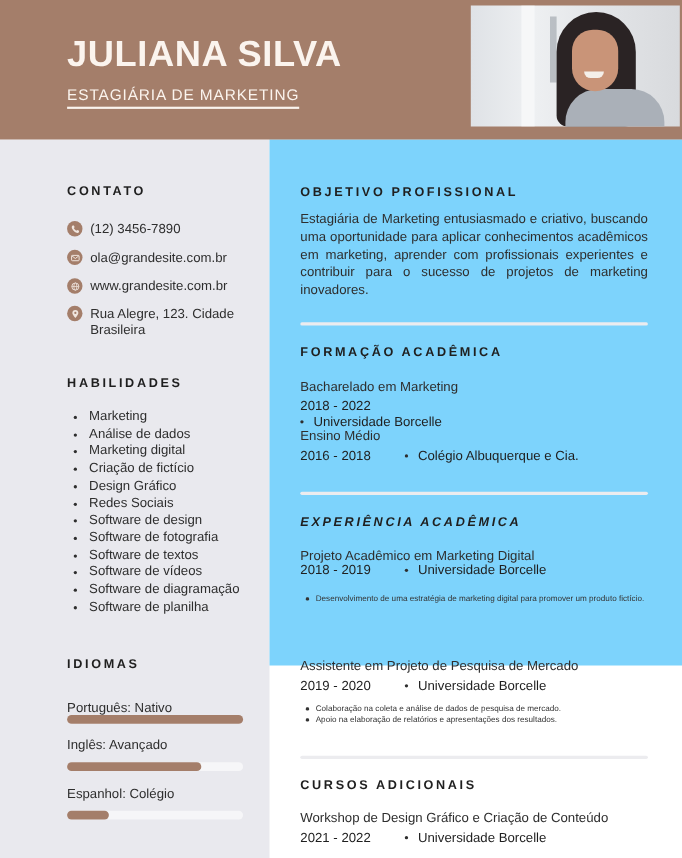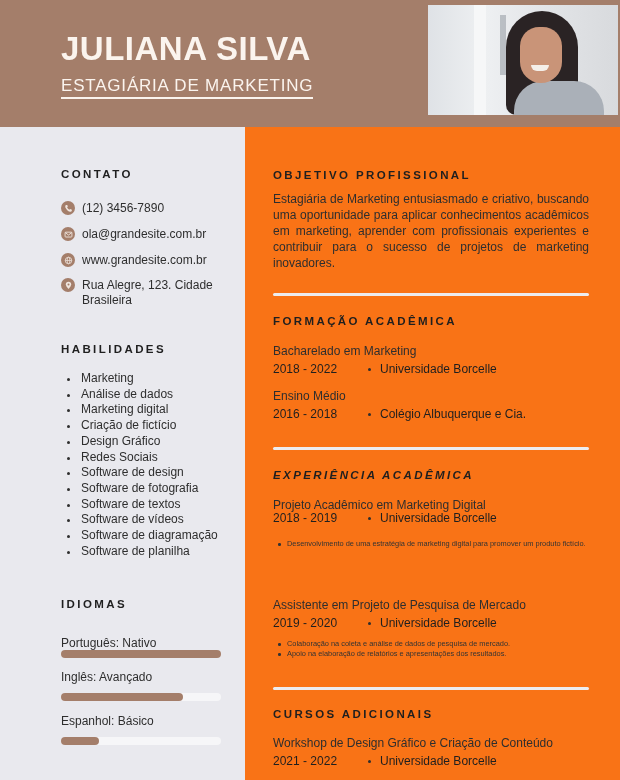--- a/index.html
+++ b/index.html
@@ -1,32 +1,32 @@
 <!DOCTYPE html>
 <html><head>
 <meta charset="utf-8">
 <style>
   * { box-sizing: border-box; margin: 0; padding: 0; }
   html, body { width: 620px; height: 780px; overflow: hidden; background: #ffffff; }
   body { font-family: "Liberation Sans", "DejaVu Sans", sans-serif; color: #2a2a2a; position: relative; }
 
   .header { position: absolute; left: 0; top: 0; width: 620px; height: 127px; background: #a47e6a; }
   .name { position: absolute; left: 61px; top: 30px; font-size: 33px; font-weight: bold; color: #fbf4ee; letter-spacing: 0.5px; line-height: 38px; }
-  .role { position: absolute; left: 61px; top: 76px; font-size: 17px; color: #fbf4ee; letter-spacing: 0.8px; line-height: 20px; padding-bottom: 1px; border-bottom: 2px solid #fbf4ee; }
+  .role { position: absolute; left: 61px; top: 76px; font-size: 14px; color: #fbf4ee; letter-spacing: 0.8px; line-height: 20px; padding-bottom: 1px; border-bottom: 2px solid #fbf4ee; }
   .photo { position: absolute; left: 428px; top: 5px; width: 190px; height: 110px; overflow: hidden;
            background: linear-gradient(90deg, #dfe2e6 0%, #eef0f2 30%, #e3e5e8 60%, #d8dadd 100%); }
   .photo .wall-stripe { position: absolute; left: 46px; top: 0; width: 12px; height: 110px; background: #f6f7f8; }
   .photo .frame-edge { position: absolute; left: 72px; top: 10px; width: 6px; height: 60px; background: #9aa0a6; opacity: 0.6; }
   .photo .hair { position: absolute; left: 78px; top: 6px; width: 72px; height: 104px; background: #2a2324; border-radius: 36px 36px 10px 10px; }
   .photo .face { position: absolute; left: 92px; top: 22px; width: 42px; height: 56px; background: #c99478; border-radius: 20px 20px 22px 22px; }
   .photo .shirt { position: absolute; left: 86px; top: 76px; width: 90px; height: 40px; background: #aab0b8; border-radius: 30px 30px 0 0; }
   .photo .smile { position: absolute; left: 103px; top: 60px; width: 18px; height: 6px; background: #f4efe9; border-radius: 0 0 9px 9px; }
 
   .sidebar { position: absolute; left: 0; top: 127px; width: 245px; height: 653px; background: #e9e9ee; }
-  .main { position: absolute; left: 245px; top: 127px; width: 375px; height: 654px; background: #f97316; }
+  .main { position: absolute; left: 245px; top: 127px; width: 375px; height: 478px; background: #7dd3fc; }
 
   .sec-title { font-size: 11.5px; font-weight: bold; letter-spacing: 2.4px; color: #1f1f1f; position: absolute; }
 
   .contact-item { position: absolute; left: 61px; display: flex; align-items: flex-start; font-size: 12px; color: #2e2e2e; line-height: 15px; }
   .contact-icon { width: 14px; height: 14px; border-radius: 50%; background: #a47e6a; margin-right: 7px; margin-top: 0px; flex-shrink: 0; display: flex; align-items: center; justify-content: center; }
   .contact-icon svg { width: 9px; height: 9px; }
 
   .skills { position: absolute; left: 66px; top: 244px; list-style: none; }
   .skills li { font-size: 12px; line-height: 15.7px; color: #2e2e2e; position: relative; padding-left: 15px; }
   .skills li::before { content: ""; position: absolute; left: 1px; top: 7px; width: 3px; height: 3px; background: #2e2e2e; border-radius: 50%; }
@@ -125,34 +125,34 @@
   <div class="lang-label" style="top:499px;margin-top:10px;">Português: Nativo</div>
   <div class="lang-track" style="top:523px;">
     <div class="lang-fill" style="width:100%;"></div>
   </div>
 
   <div class="lang-label" style="top:543px;">Inglês: Avançado</div>
   <div class="lang-track" style="top:566px;">
     <div class="lang-fill" style="width:76%;"></div>
   </div>
 
-  <div class="lang-label" style="top:587px;">Espanhol: Básico</div>
+  <div class="lang-label" style="top:587px;">Espanhol: Colégio</div>
   <div class="lang-track" style="top:610px;">
     <div class="lang-fill" style="width:24%;"></div>
   </div>
 </div>
 
 <div class="main">
   <div class="sec-title" style="left:28px; top:42px;">OBJETIVO PROFISSIONAL</div>
   <div class="objective">Estagiária de Marketing entusiasmado e criativo, buscando uma oportunidade para aplicar conhecimentos acadêmicos em marketing, aprender com profissionais experientes e contribuir para o sucesso de projetos de marketing inovadores.</div>
   <div class="divider" style="top:166px;"></div>
 
   <div class="sec-title" style="left:28px; top:188px;">FORMAÇÃO ACADÊMICA</div>
   <div class="item-title" style="top:217px;">Bacharelado em Marketing</div>
-  <div class="item-row" style="top:235px;">
+  <div class="item-row" style="top:235px;flex-direction:column;">
     <span class="years">2018 - 2022</span>
     <span class="place">Universidade Borcelle</span>
   </div>
   <div class="item-title" style="top:262px;">Ensino Médio</div>
   <div class="item-row" style="top:280px;">
     <span class="years">2016 - 2018</span>
     <span class="place">Colégio Albuquerque e Cia.</span>
   </div>
   <div class="divider" style="top:320px;"></div>
 

